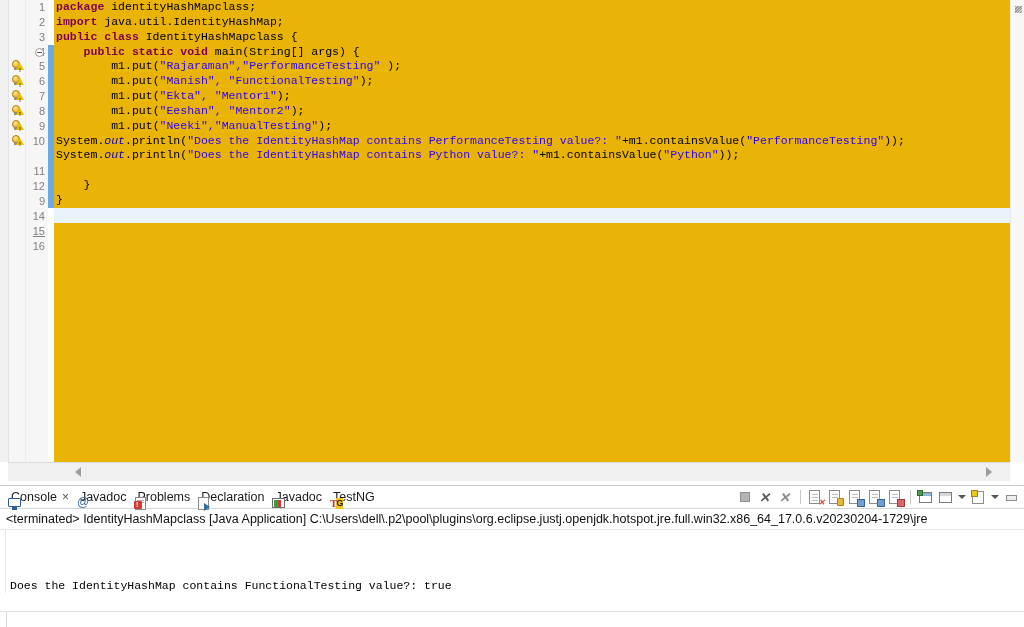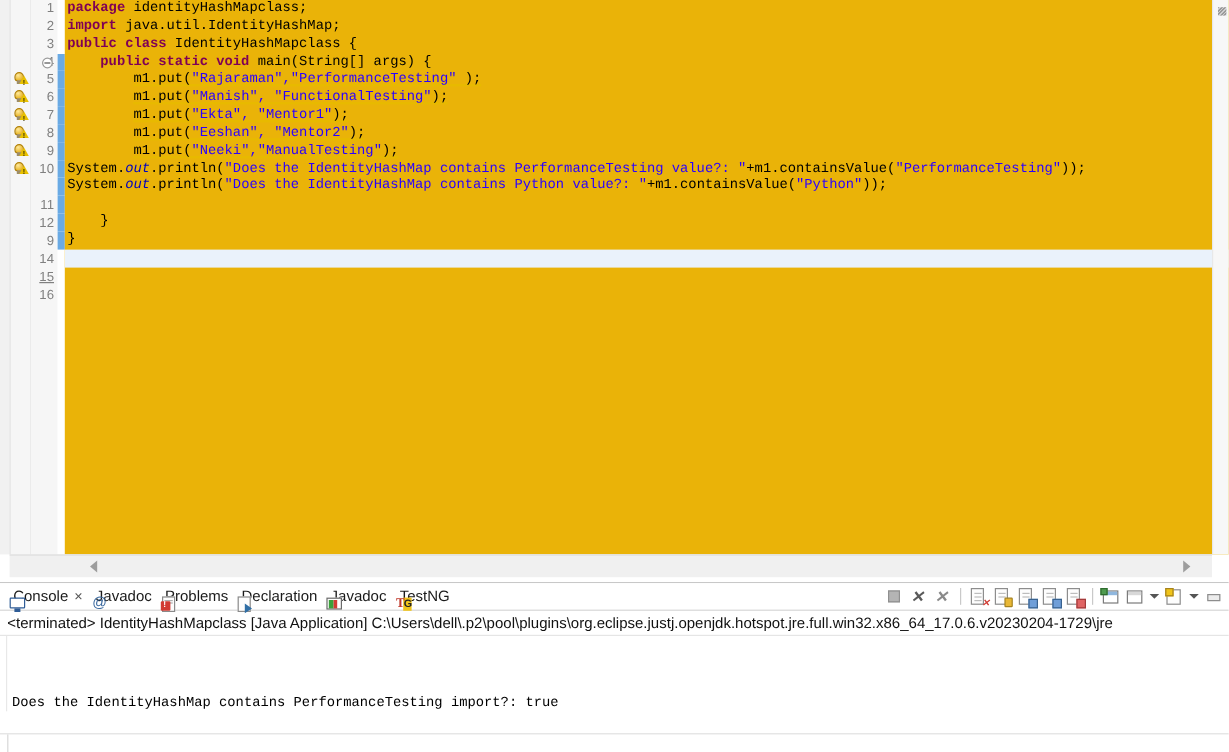--- a/index.html
+++ b/index.html
@@ -598,20 +598,20 @@
         <span class="tbtn">
             <i class="ic-min"></i>
           </span>
       </div>
     </div>
 
     <div class="term-line">&lt;terminated&gt; IdentityHashMapclass [Java Application] C:\Users\dell\.p2\pool\plugins\org.eclipse.justj.openjdk.hotspot.jre.full.win32.x86_64_17.0.6.v20230204-1729\jre</div>
 
     <div class="console-out" id="console-out">
       <div class="console-left-edge"></div>
-    <div>Does the IdentityHashMap contains PerformanceTesting import?: true</div></div>
+    <div>Does the IdentityHashMap contains FunctionalTesting value?: true</div></div>
 
     <div class="console-bottom">
       <div class="lmark"></div>
     </div>
   </div>
 
 </div>
 
 </body></html>

